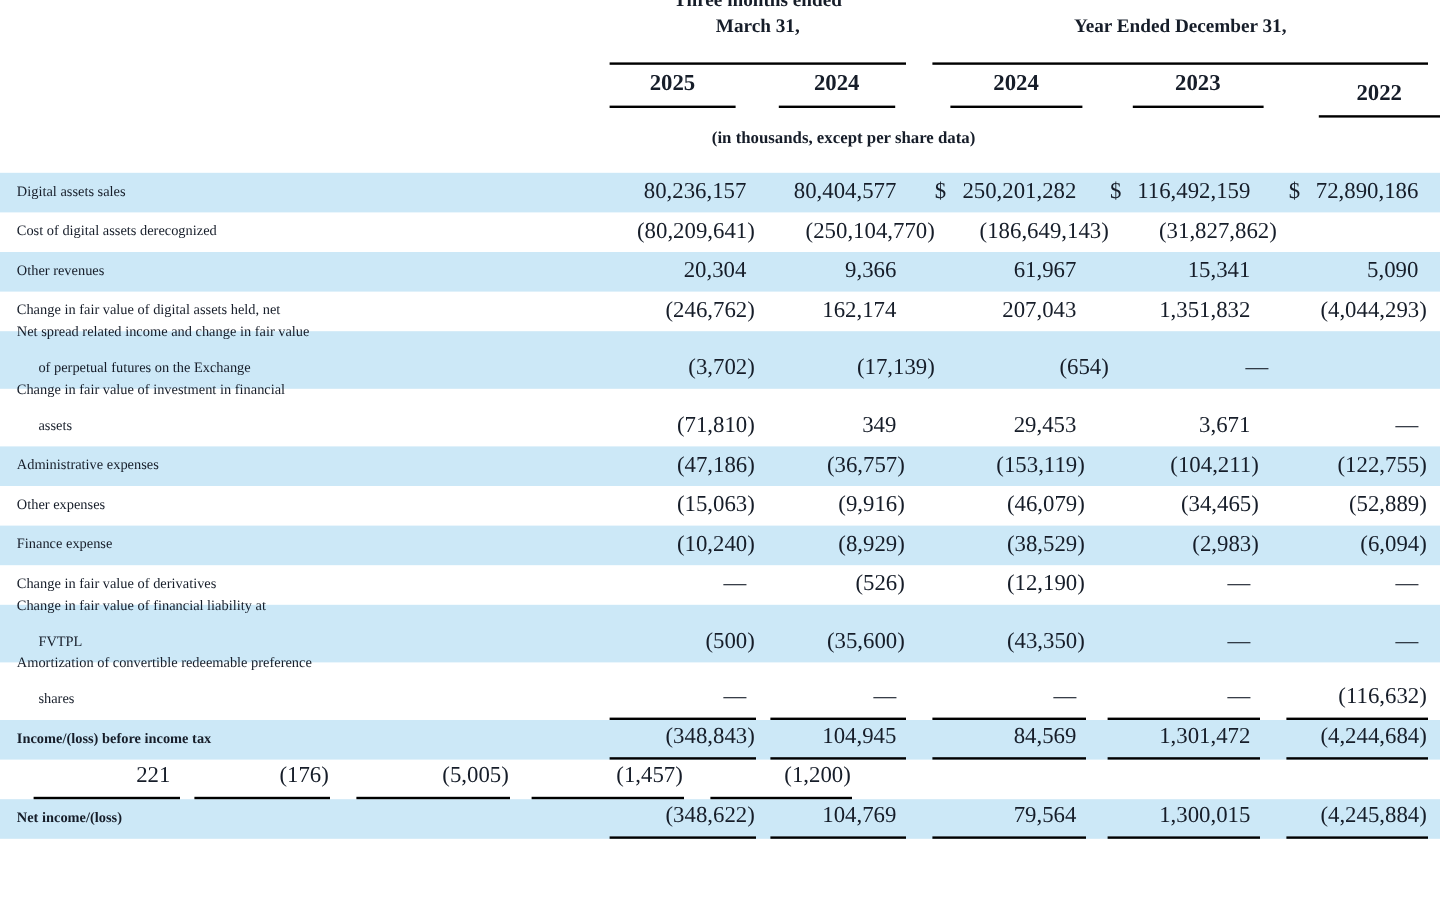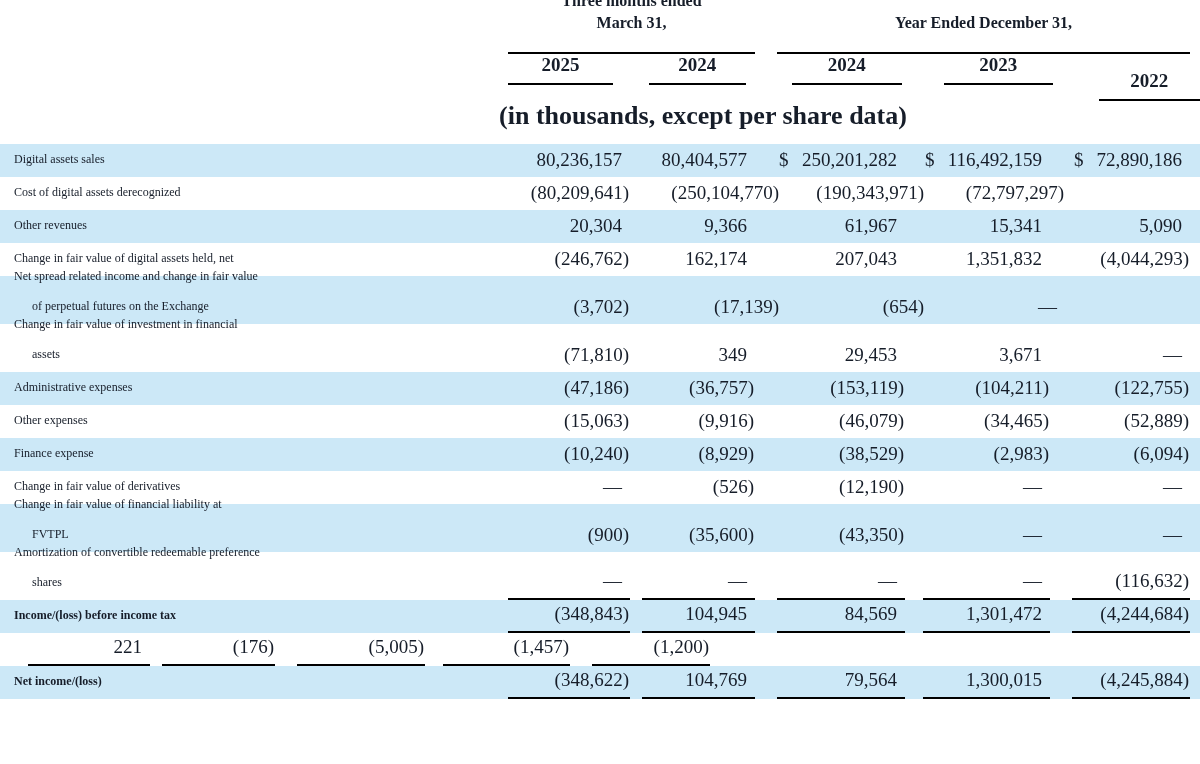--- a/index.html
+++ b/index.html
@@ -26,31 +26,31 @@
   .grp {
     border-bottom: 2px solid var(--rule);
     text-align: center;
     font-weight: bold; font-size: 16px; line-height: 22px;
     padding-bottom: 18px;
     white-space: pre-line;
   }
   .grp.g1 { margin-left: 508px; width: 247px; }
   .grp.g2 { margin-left: 22px;  width: 413px; }
 
-  .hdr-years { display: flex; align-items: flex-start; height: 40px; gap: 24px; }
+  .hdr-years { display: flex; align-items: center; height: 40px; gap: 24px; }
   .yc {
     border-bottom: 2px solid var(--rule);
     text-align: center; font-weight: bold; font-size: 19px;
     padding-bottom: 7px;
   }
   .note {
     height: 44px;
     display: flex; align-items: center; justify-content: center;
     padding-left: 206px;
-    font-weight: bold; font-size: 26px; font-family: Liberation Serif, serif;
+    font-weight: bold; font-size: 14px; font-family: Liberation Serif, serif;
   }
 
   
   .c0 { margin-left: 28px; width: 122px; }
   .c1 { margin-left: 12px; width: 113px; }
   .c2 { margin-left: 22px; width: 128px; }
   .c3 { margin-left: 18px; width: 127px; }
   .c4 { margin-left: 22px; width: 118px; margin-top: 16px; }
   .yc.c0 { margin-left: 508px; }
 
@@ -114,22 +114,22 @@
         </div>
         <div class="val c4 flex">
           <span class="cur">$</span>
           <span>72,890,186</span>
         </div>
       </div>
       <div class="row">
         <div class="lab">Cost of digital assets derecognized</div>
         <div class="val c0 paren">(80,209,641)</div>
         <div class="val c2 paren">(250,104,770)</div>
-        <div class="val c3 paren">(190,343,971)</div>
-        <div class="val c4 paren">(72,797,297)</div>
+        <div class="val c3 paren">(186,649,143)</div>
+        <div class="val c4 paren">(31,827,862)</div>
       </div>
       <div class="row hl">
         <div class="lab">Other revenues</div>
         <div class="val c0">20,304</div>
         <div class="val c1">9,366</div>
         <div class="val c2">61,967</div>
         <div class="val c3">15,341</div>
         <div class="val c4">5,090</div>
       </div>
       <div class="row">
@@ -185,21 +185,21 @@
         <div class="lab">Change in fair value of derivatives</div>
         <div class="val c0">—</div>
         <div class="val c1 paren">(526)</div>
         <div class="val c2 paren">(12,190)</div>
         <div class="val c3">—</div>
         <div class="val c4">—</div>
       </div>
       <div class="row hl tall">
         <div class="lab">Change in fair value of financial liability at
 FVTPL</div>
-        <div class="val c0 paren">(900)</div>
+        <div class="val c0 paren">(500)</div>
         <div class="val c1 paren">(35,600)</div>
         <div class="val c2 paren">(43,350)</div>
         <div class="val c3">—</div>
         <div class="val c4">—</div>
       </div>
       <div class="row rule tall">
         <div class="lab">Amortization of convertible redeemable preference
 shares</div>
         <div class="val c0">—</div>
         <div class="val c1">—</div>

